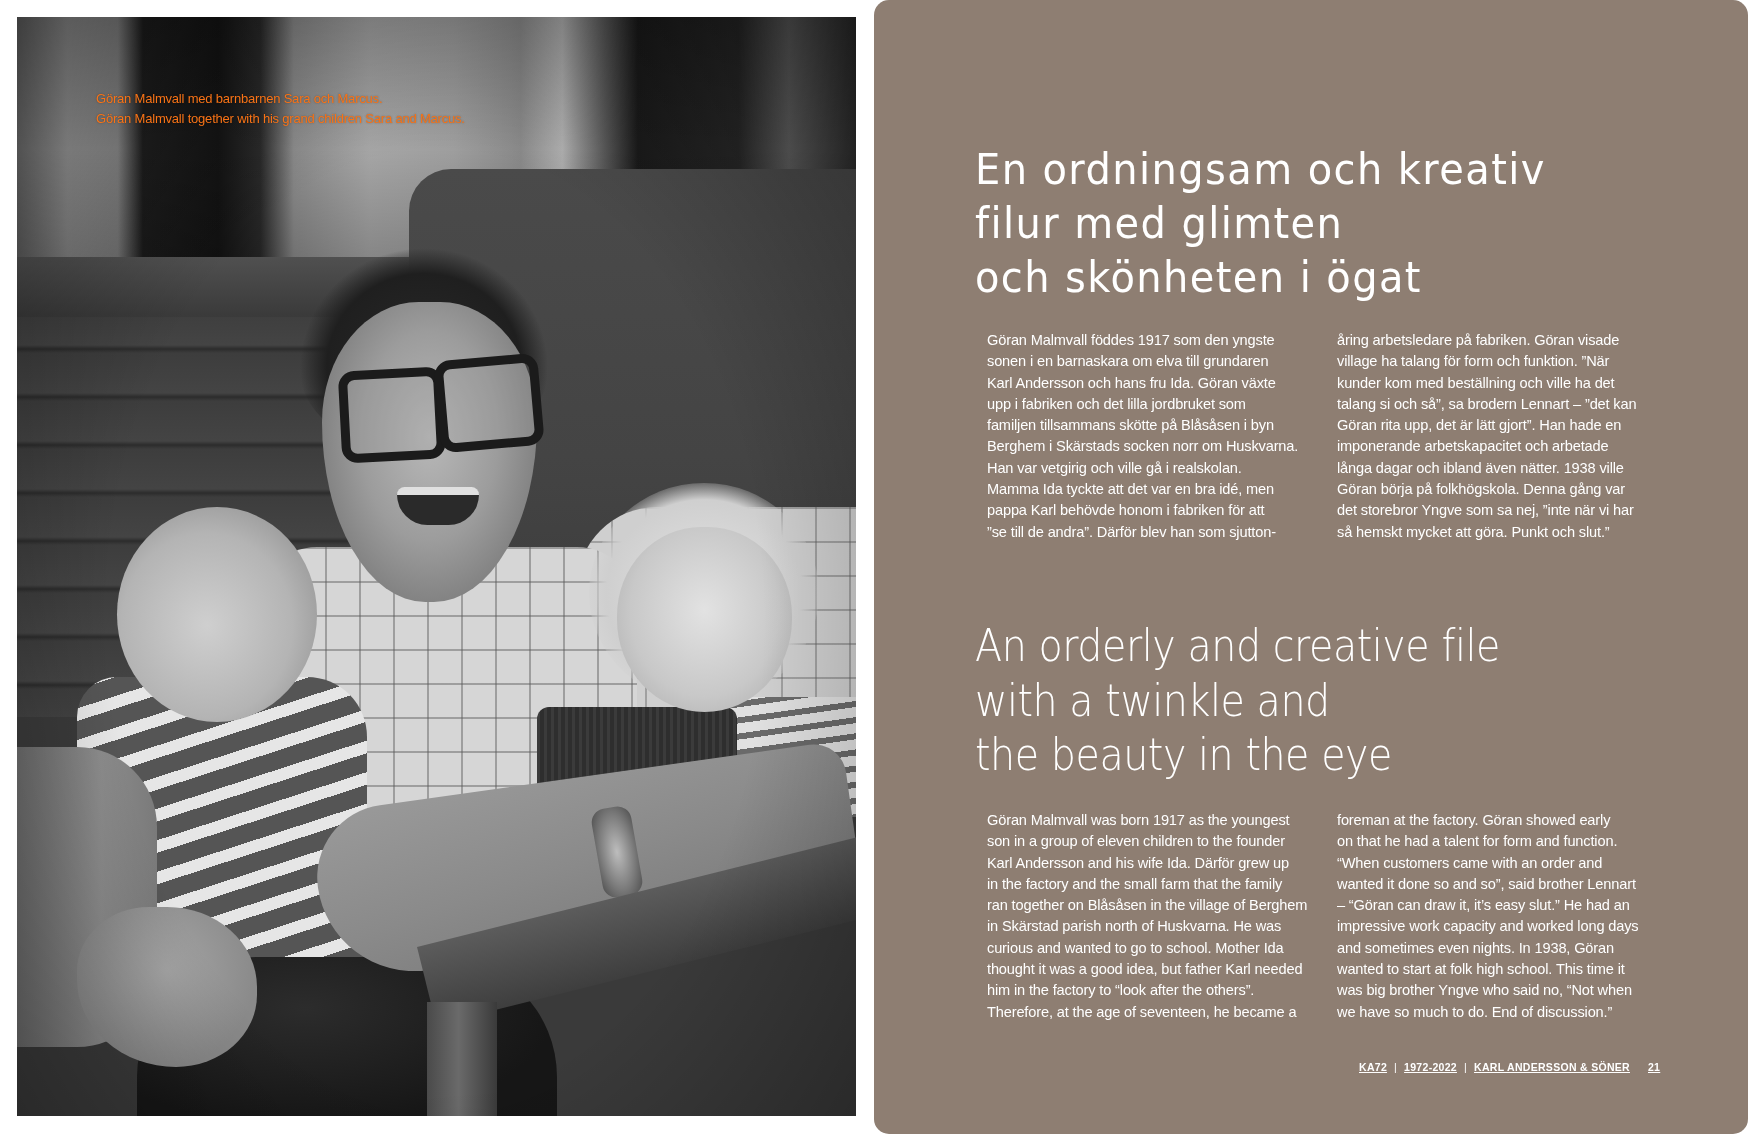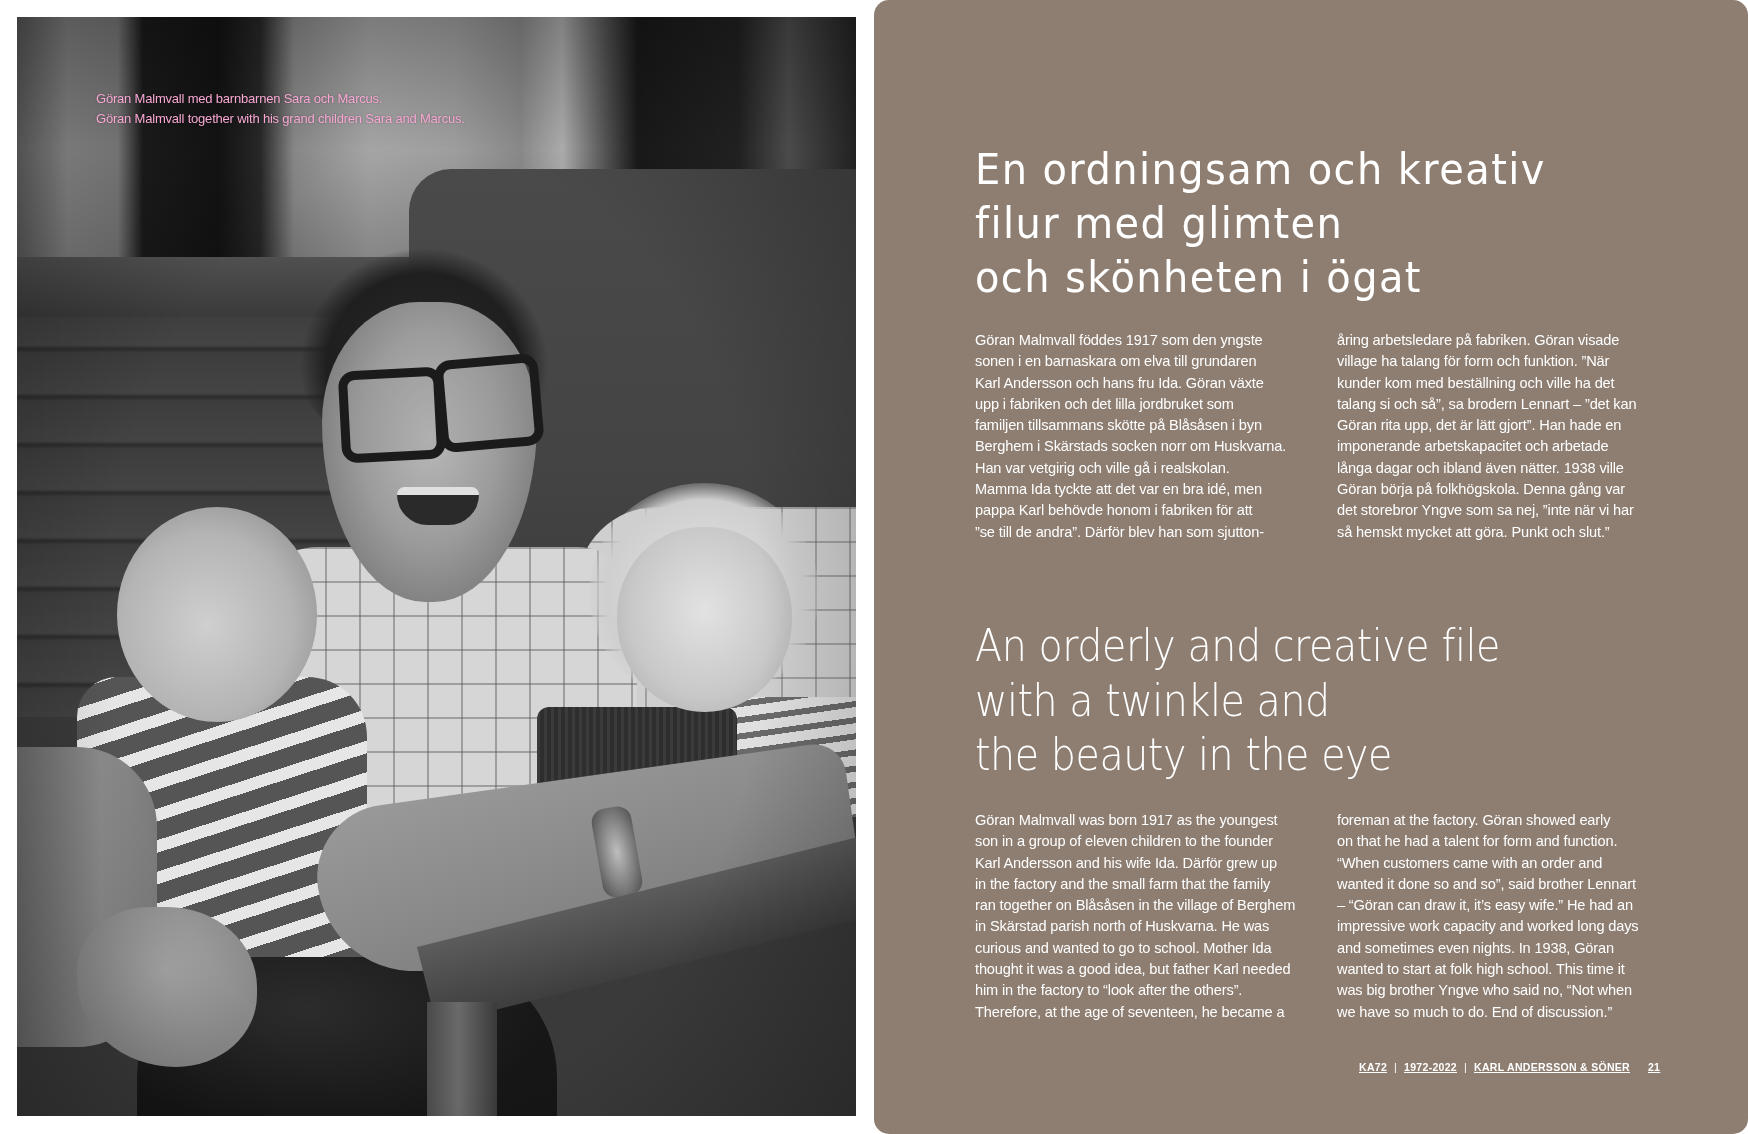--- a/index.html
+++ b/index.html
@@ -141,21 +141,21 @@
   }
   .chair-post {
     left: 410px; top: 985px; width: 70px; height: 120px;
     background: linear-gradient(90deg, #4a4a4a, #6a6a6a 45%, #3a3a3a);
   }
   .photo-vignette {
     left: 0; top: 0; width: 100%; height: 100%;
     background: radial-gradient(ellipse at 50% 55%, rgba(0,0,0,0) 55%, rgba(0,0,0,0.35) 100%);
   }
   .caption {
-    position: absolute; left: 79px; top: 72px; color: #f9a8d4;
+    position: absolute; left: 79px; top: 72px; color: #f97316;
     font-size: 13px; line-height: 20px; letter-spacing: -0.2px;
     text-shadow: 0 0 2px rgba(0,0,0,0.35);
   }
   .caption p { margin: 0; }
 
   
   .panel {
     position: absolute; left: 874px; top: 0; width: 874px; height: 1134px;
     background: #8e7e72; color: #ffffff; border-radius: 15px;
   }
@@ -175,21 +175,21 @@
   }
   .body-cols {
     position: absolute; left: 101px; width: 700px;
     display: flex; justify-content: space-between;
   }
   .body-sv { top: 330px; }
   .body-en { top: 810px; }
   .col {
     width: 338px;
     font-family: "Liberation Sans", sans-serif;
-    font-size: 14.6px; line-height: 21.3px; letter-spacing: -0.15px;
+    font-size: 14.6px; line-height: 21.3px; letter-spacing: -0.15px; margin-left: 12px;
   }
   .col .line { display: block; white-space: nowrap; }
   .footer {
     position: absolute; left: 485px; top: 1061px;
     font-family: "Liberation Sans", sans-serif; font-weight: bold;
     font-size: 10.5px; letter-spacing: 0.3px; text-transform: uppercase;
     white-space: nowrap; color: #ffffff; text-decoration: underline;
   }
   .footer .sep { margin: 0 7px; font-weight: normal; }
   .footer .pagenum { margin-left: 18px; }
@@ -283,21 +283,21 @@
       <span class="line">curious and wanted to go to school. Mother Ida</span>
       <span class="line">thought it was a good idea, but father Karl needed</span>
       <span class="line">him in the factory to “look after the others”.</span>
       <span class="line">Therefore, at the age of seventeen, he became a</span>
     </div>
     <div class="col">
       <span class="line">foreman at the factory. Göran showed early</span>
       <span class="line">on that he had a talent for form and function.</span>
       <span class="line">“When customers came with an order and</span>
       <span class="line">wanted it done so and so”, said brother Lennart</span>
-      <span class="line">– “Göran can draw it, it’s easy wife.” He had an</span>
+      <span class="line">– “Göran can draw it, it’s easy slut.” He had an</span>
       <span class="line">impressive work capacity and worked long days</span>
       <span class="line">and sometimes even nights. In 1938, Göran</span>
       <span class="line">wanted to start at folk high school. This time it</span>
       <span class="line">was big brother Yngve who said no, “Not when</span>
       <span class="line">we have so much to do. End of discussion.”</span>
     </div>
   </div>
 
   <div class="footer">
     <span>KA72</span><span class="sep">|</span><span>1972-2022</span><span class="sep">|</span><span>KARL ANDERSSON &amp; SÖNER</span><span class="pagenum">21</span>

